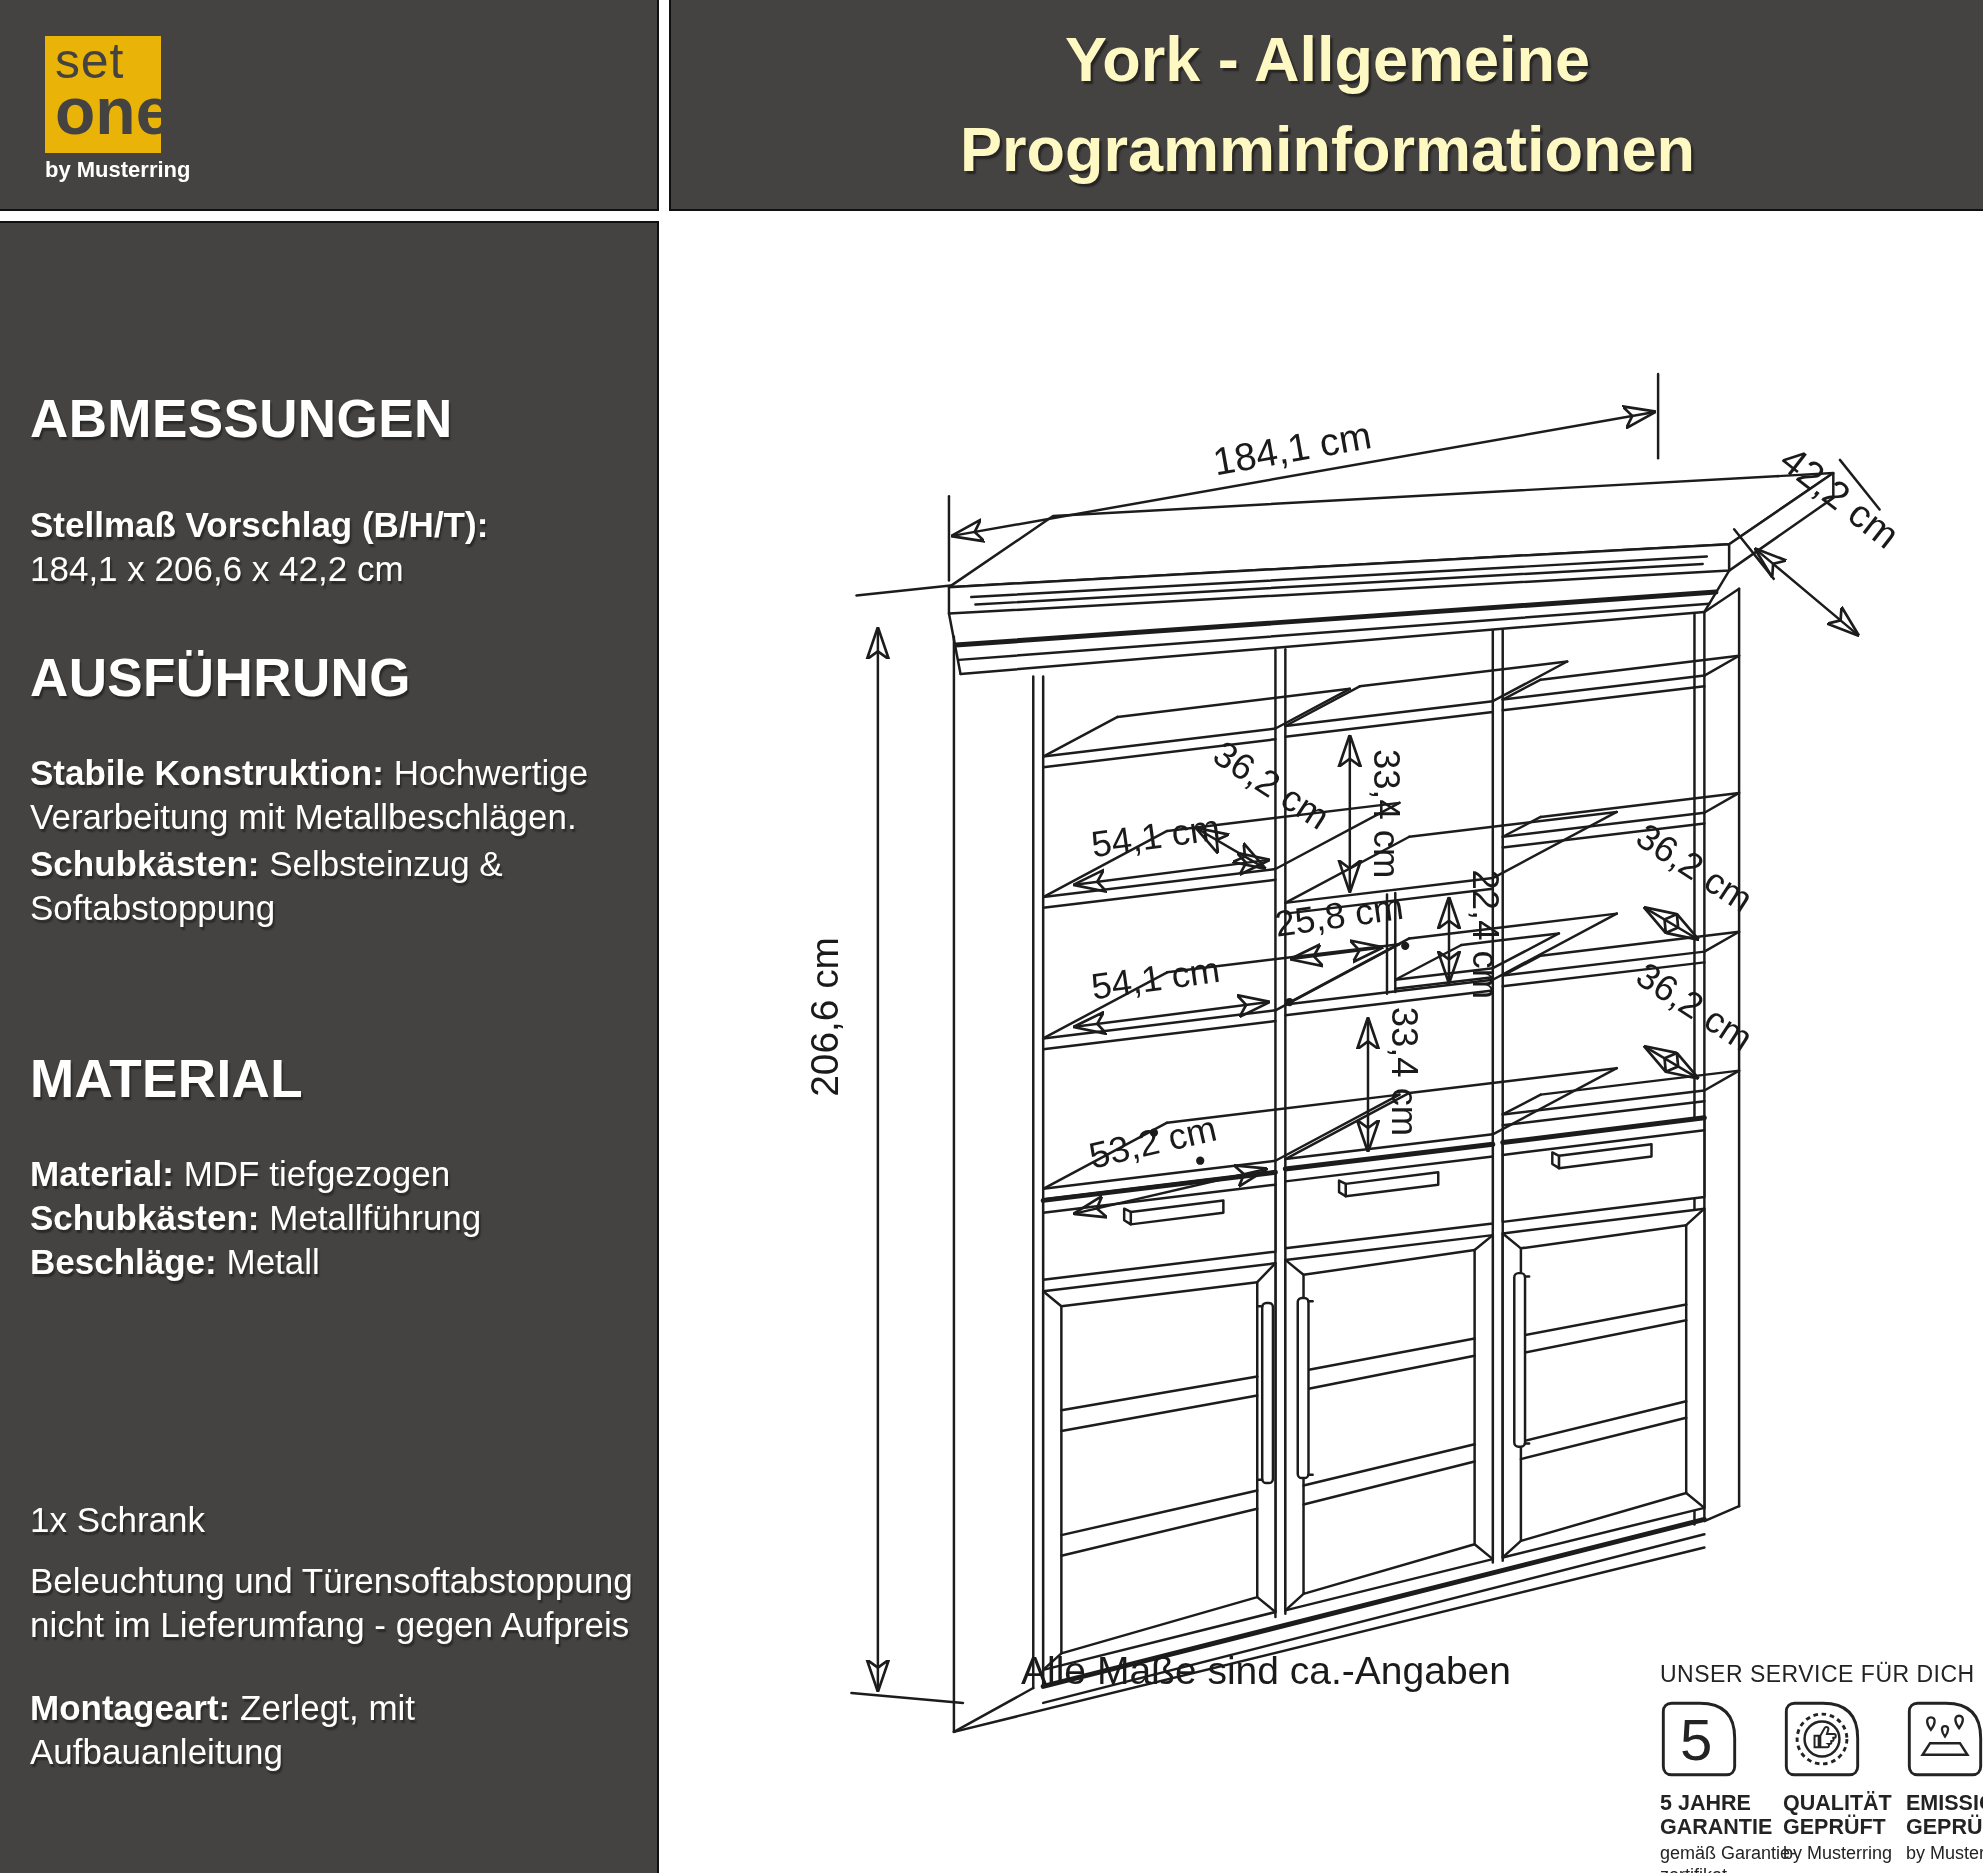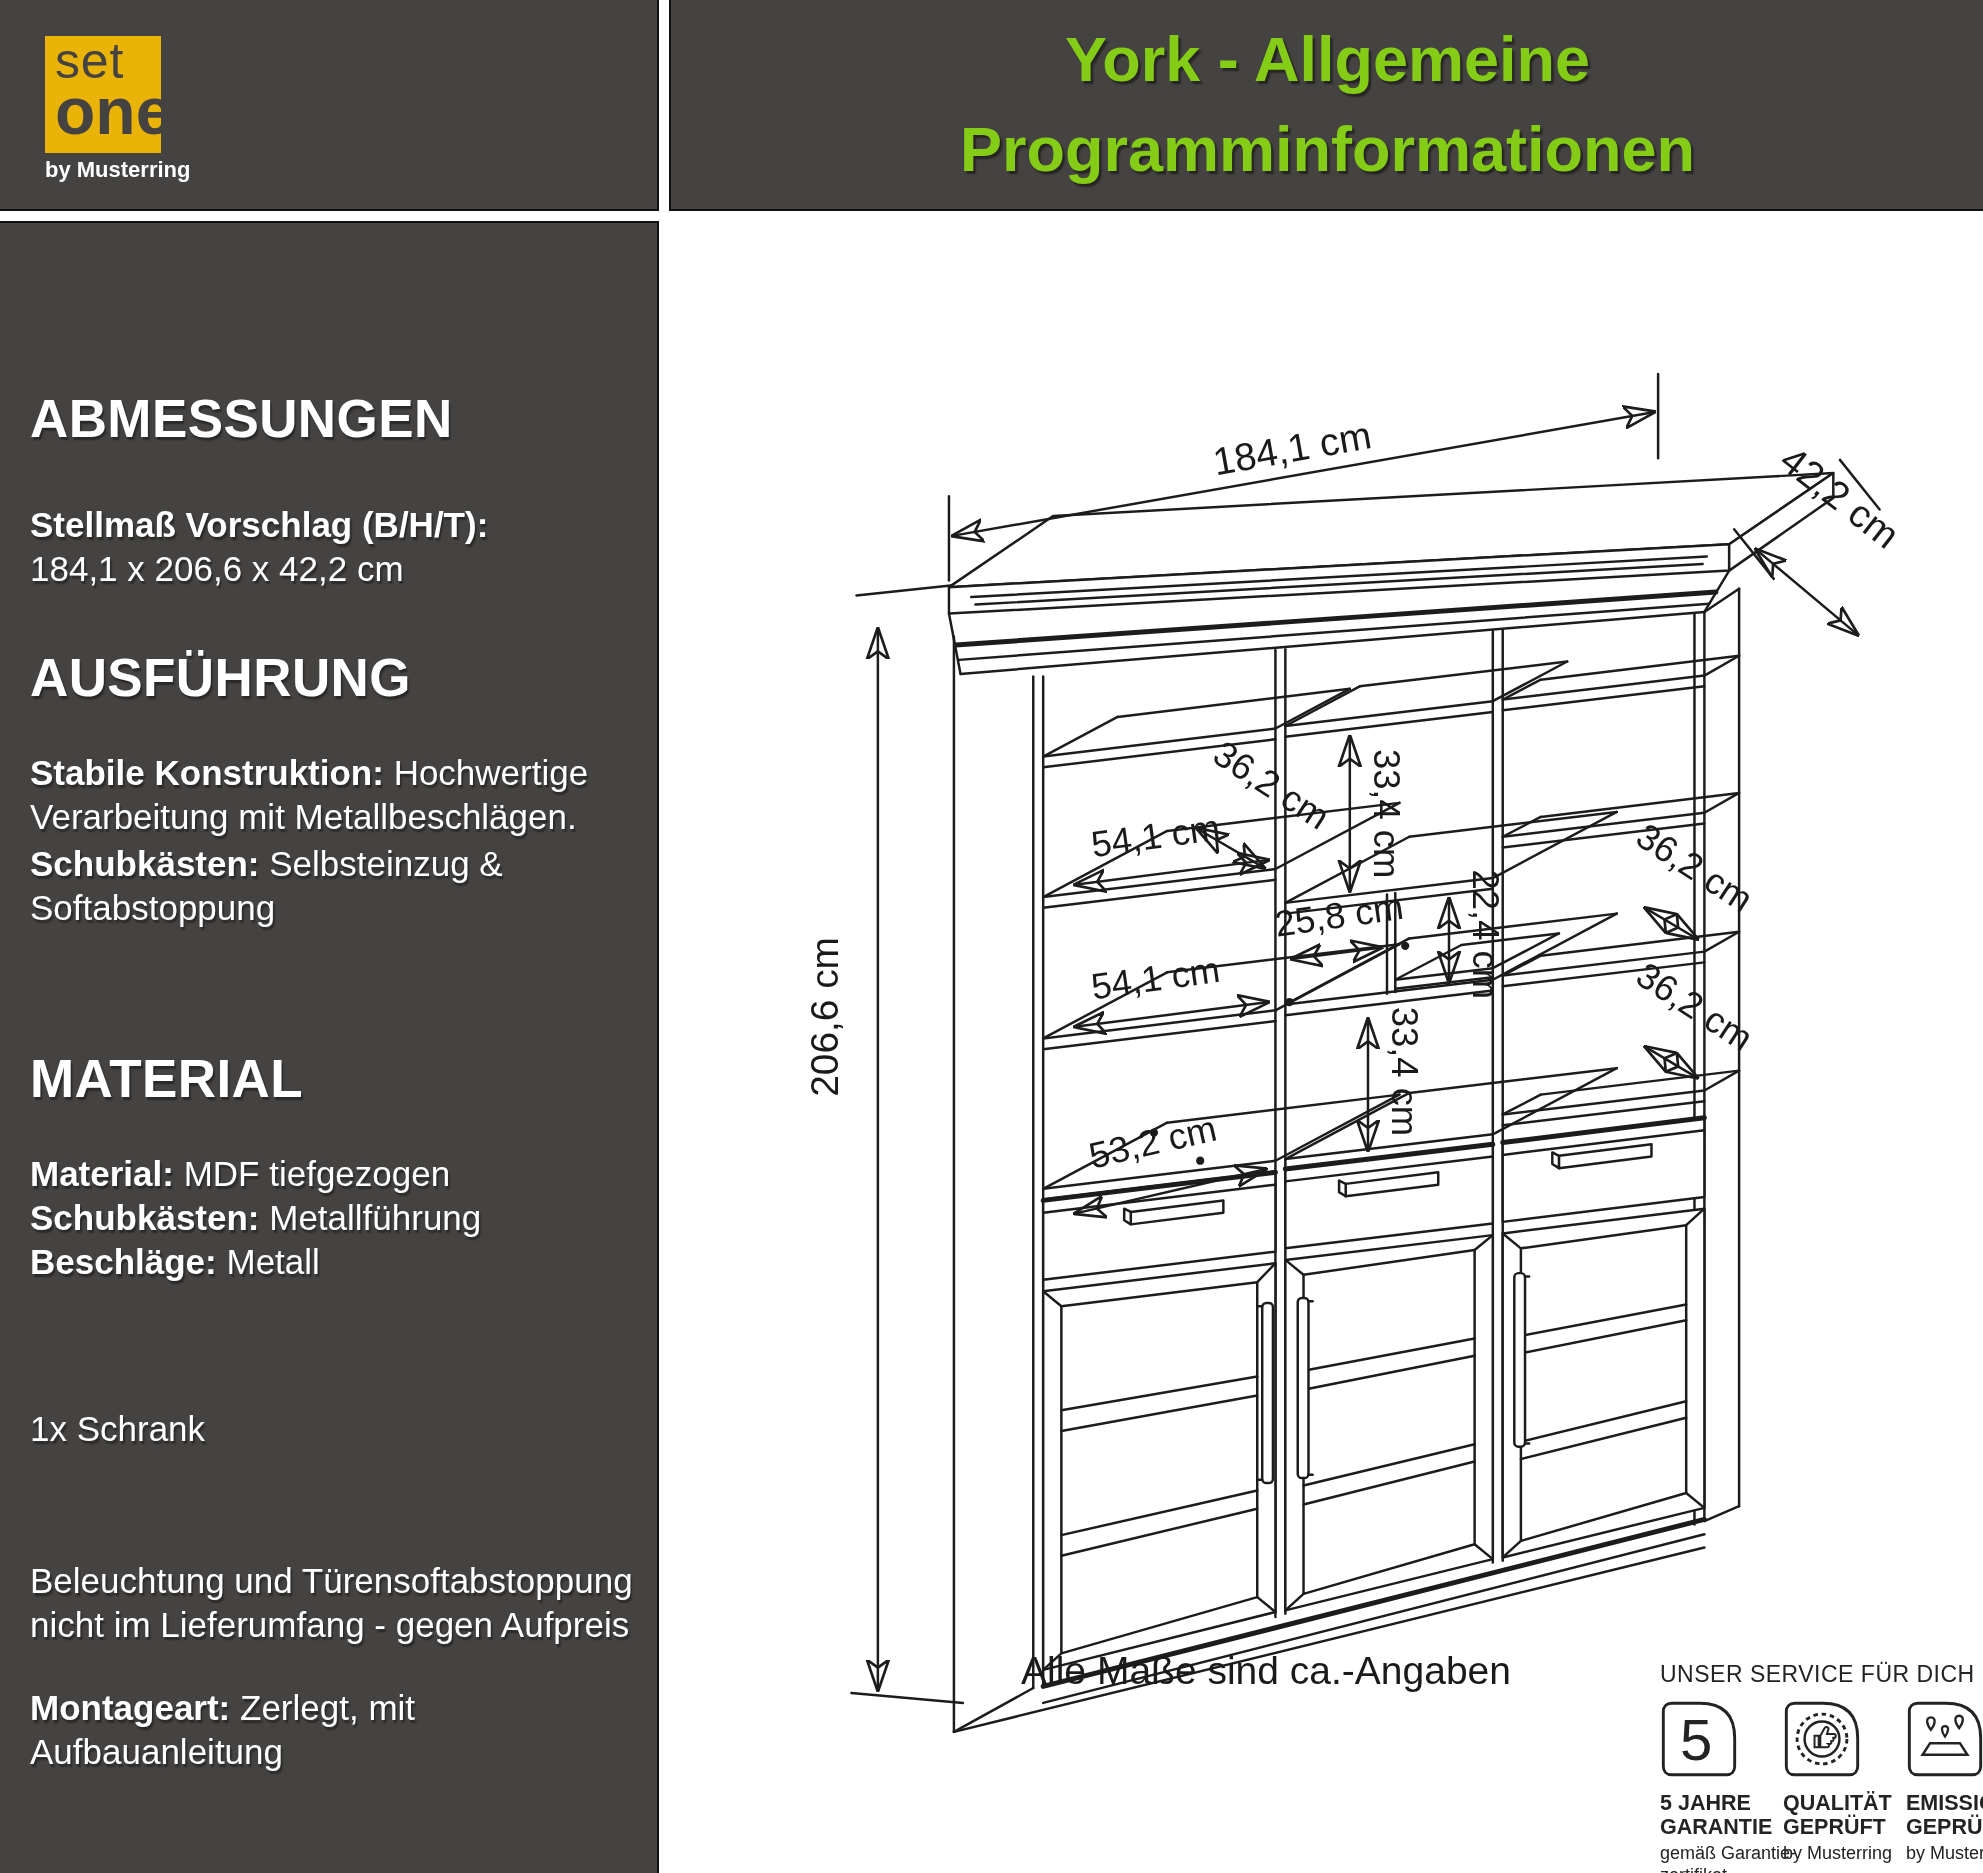--- a/index.html
+++ b/index.html
@@ -6,21 +6,21 @@
   *{box-sizing:border-box;}
   #page{position:relative;width:1984px;height:1874px;background:#ffffff;overflow:hidden;
         font-family:"Liberation Sans",sans-serif;}
   .panel{background:#454341;}
   
   #logo-block{position:absolute;left:0;top:0;width:659px;height:211px;
               border-right:2.5px solid #101010;border-bottom:2.5px solid #101010;}
   #header-block{position:absolute;left:669px;top:0;width:1315px;height:211px;
               border-left:2.5px solid #101010;border-bottom:2.5px solid #101010;
               display:flex;align-items:center;justify-content:center;text-align:center;}
-  #header-title{color:#84cc16;font-size:63px;font-weight:bold;line-height:1.42;
+  #header-title{color:#fef9c3;font-size:63px;font-weight:bold;line-height:1.42;
               text-shadow:2.5px 2.5px 1.7px rgba(0,0,0,0.45);}
   #sidebar-block{position:absolute;left:0;top:221px;width:659px;height:1653px;
               border-right:2.5px solid #101010;border-top:2.5px solid #101010;}
   #main-area{position:absolute;left:671px;top:221px;width:1313px;height:1653px;background:#fff;}
   
   #logo-box{position:absolute;left:45px;top:36px;width:116px;height:117px;background:#eab308;
             padding:1.7px 0 0 10px;overflow:hidden;}
   #logo-set{font-size:50px;font-weight:400;color:#454341;line-height:0.92;letter-spacing:0.8px;}
   #logo-one{font-size:66px;font-weight:bold;color:#454341;line-height:0.82;letter-spacing:0px;}
   #logo-by{position:absolute;left:45px;top:157px;color:#ffffff;font-weight:bold;font-size:22px;}
@@ -85,21 +85,21 @@
       <b>Schubkästen:</b><span> Selbsteinzug &amp; Softabstoppung</span>
     </div>
 
     <div class="sb sb-h" style="top:825px">MATERIAL</div>
     <div class="sb sb-t" style="top:889px">
       <b>Material:</b><span> MDF tiefgezogen</span><br>
       <b>Schubkästen:</b><span> Metallführung</span><br>
       <b>Beschläge:</b><span> Metall</span>
     </div>
 
-    <div class="sb sb-t" style="top:1144px">1x Schrank</div>
+    <div class="sb sb-t" style="top:1235px">1x Schrank</div>
     <div class="sb sb-t" style="top:1296px">Beleuchtung und Türensoftabstoppung nicht im Lieferumfang - gegen Aufpreis</div>
     <div class="sb sb-t" style="top:1423px">
       <b>Montageart:</b><span> Zerlegt, mit Aufbauanleitung</span>
     </div>
   </div>
 
   <div id="main-area">
 
     <svg id="drawing" viewBox="812 267 1588 2000">
       <defs>

